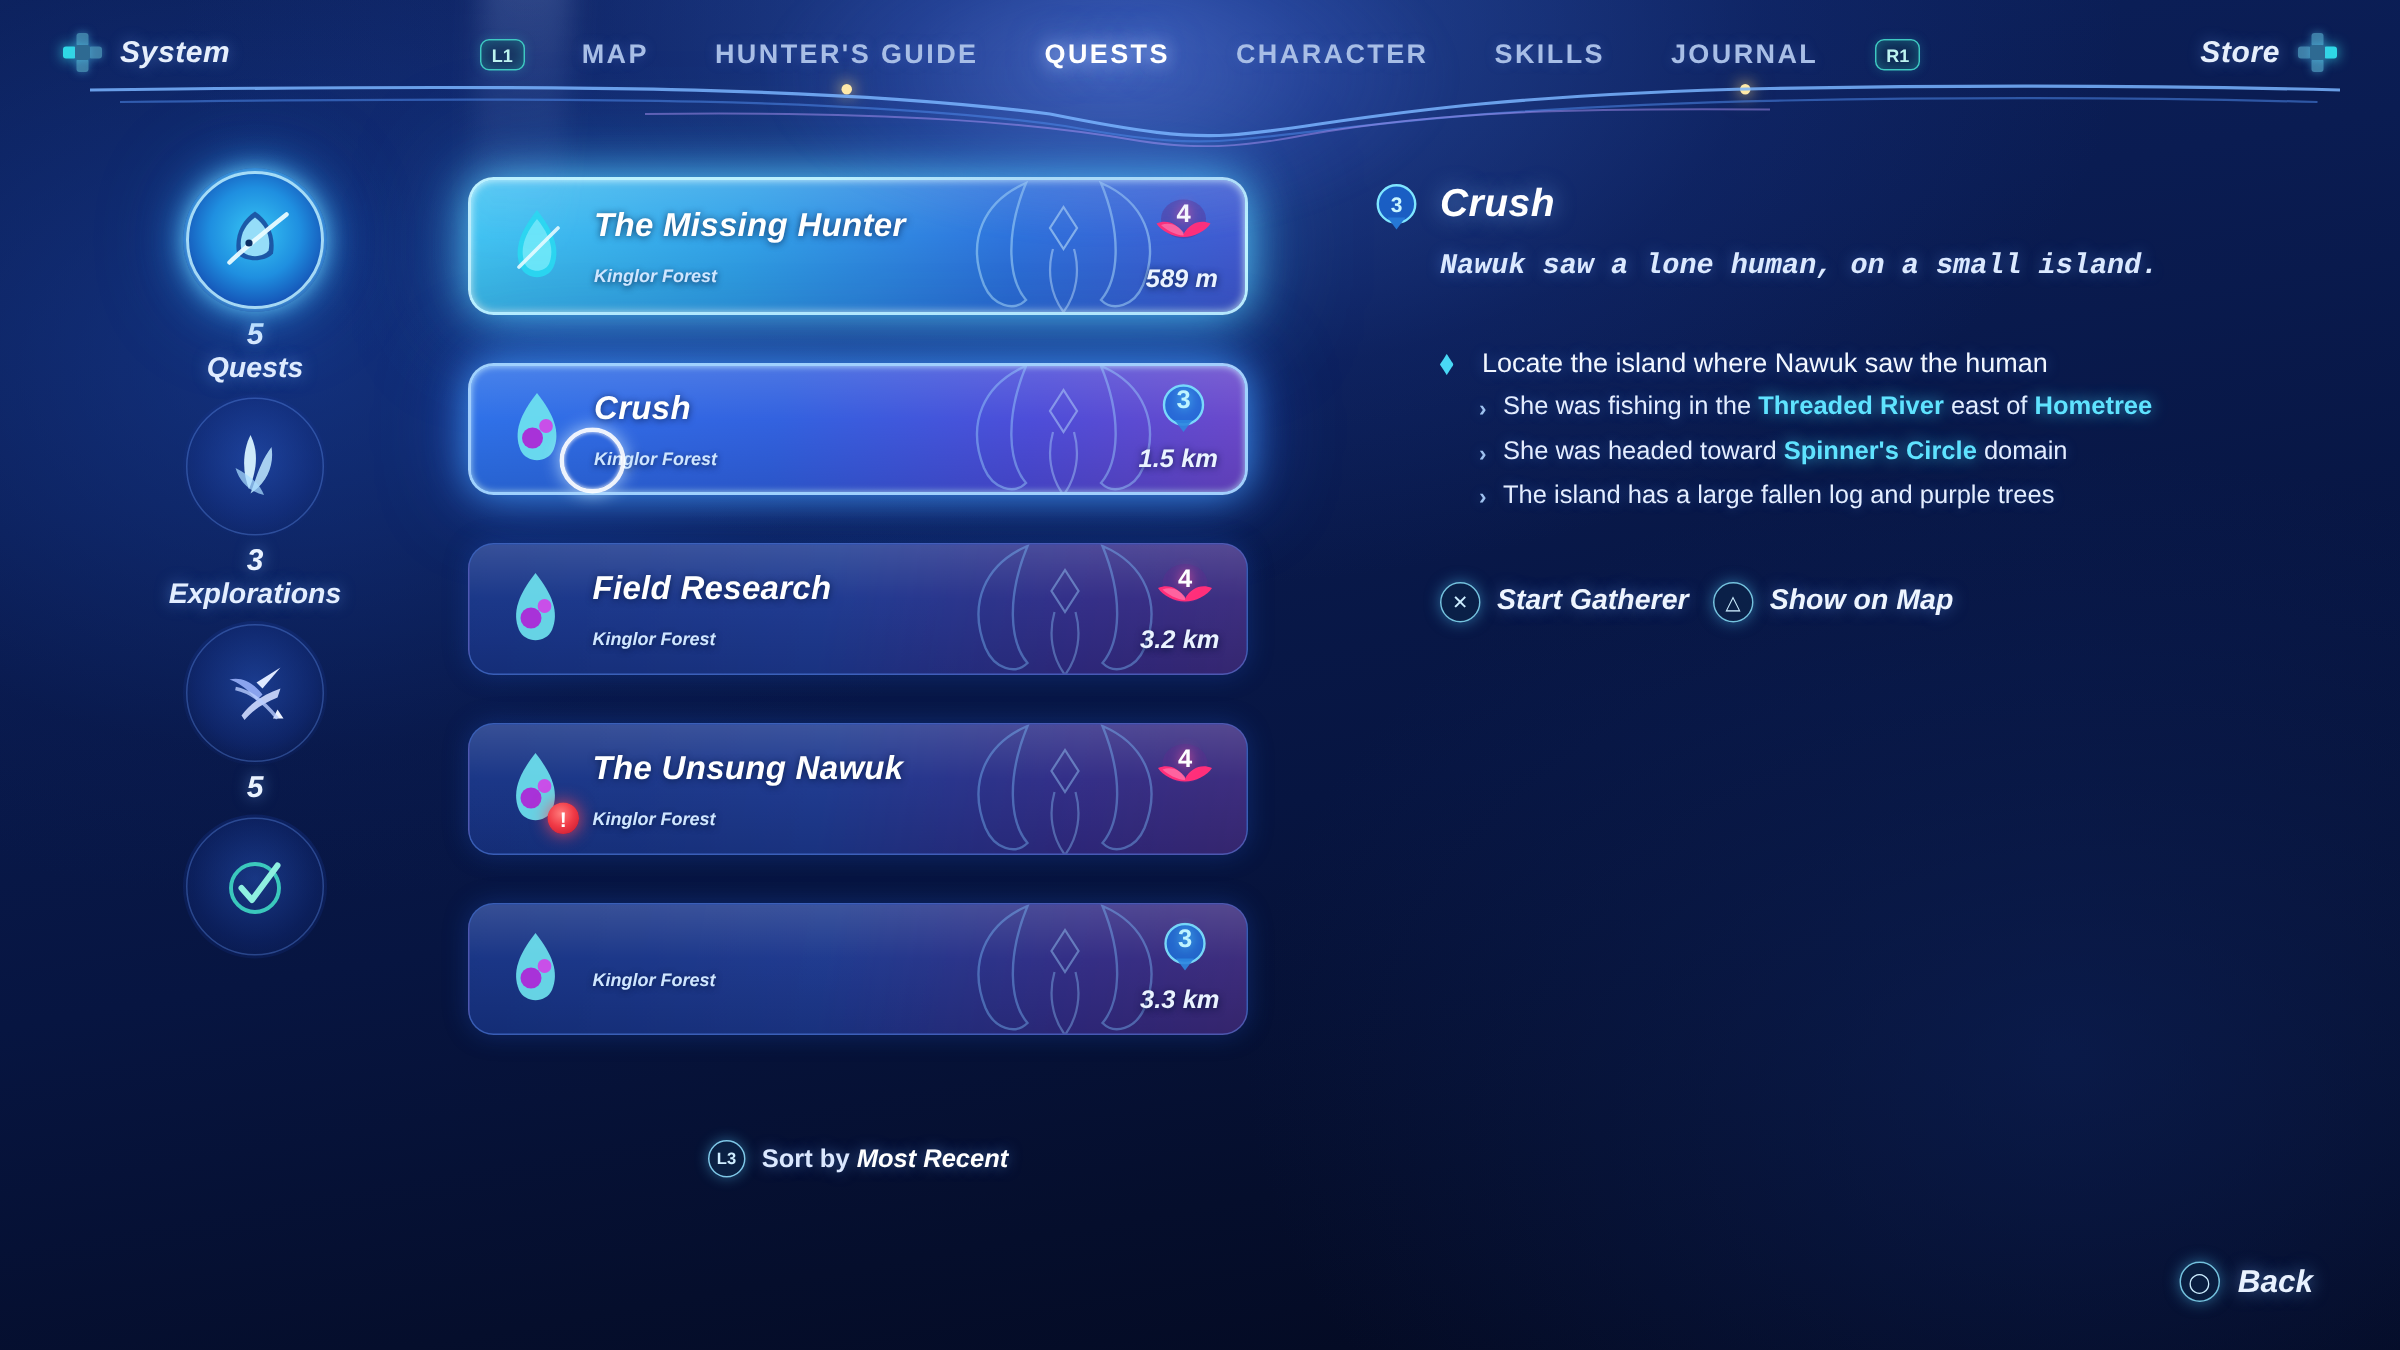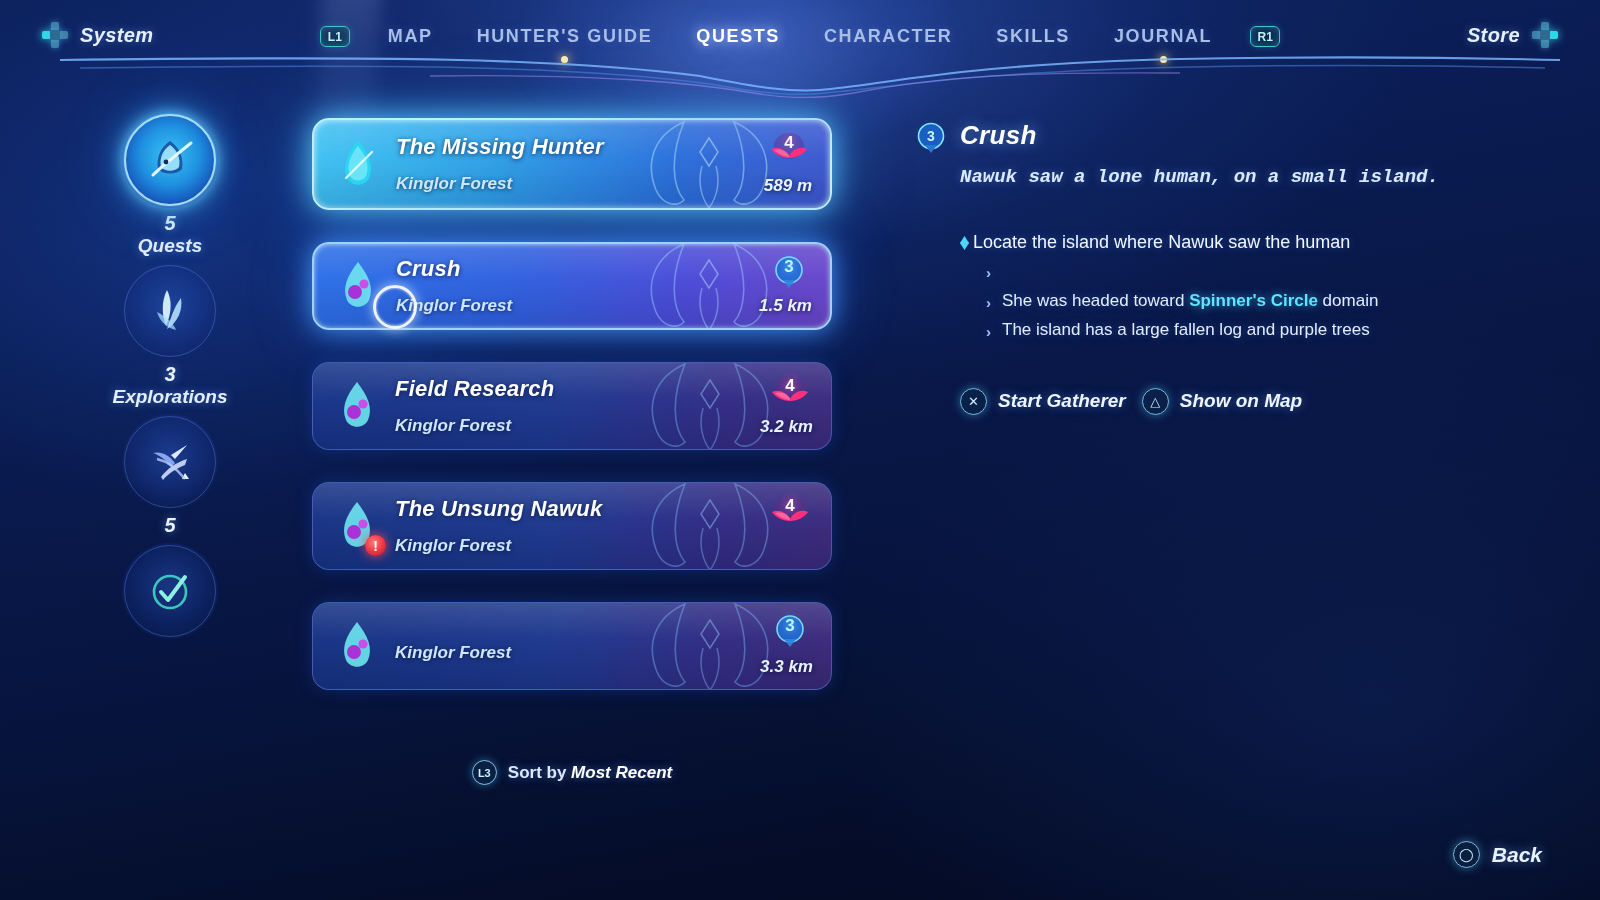--- a/index.html
+++ b/index.html
@@ -197,21 +197,21 @@
     display: flex; align-items: center; justify-content: center;
     font-size: 14px; font-weight: 800; color: #fff; line-height: 1;
   }
   .q-text { margin-left: 18px; flex: 1 1 auto; z-index: 2; }
   .q-title {
     font-size: 22px; font-weight: 700; font-style: italic; color: #ffffff;
     text-shadow: 0 1px 5px rgba(0,20,60,.75);
     letter-spacing: .2px;
   }
   .q-region {
-    font-size: 17px; font-weight: 600; font-style: italic;
+    font-size: 12px; font-weight: 600; font-style: italic;
     color: #cfe6ff; margin-top: 14px;
     text-shadow: 0 1px 4px rgba(0,20,60,.7);
   }
   .q-right {
     position: relative; z-index: 2;
     width: 96px; height: 100%; margin-right: 14px;
     display: flex; flex-direction: column; align-items: flex-end; justify-content: space-between;
     padding: 12px 4px 12px 0;
   }
   .q-dist {
@@ -261,21 +261,21 @@
     letter-spacing: .3px;
   }
   .d-sub {
     margin: 10px 0 0 44px;
     font-size: 19px; font-style: italic; font-weight: 600; color: #dbe9ff;
     text-shadow: 0 0 10px rgba(100,160,255,.45);
     font-family: Liberation Mono, monospace;
   }
   .obj-list { margin: 44px 0 0 44px; }
   .obj-main {
-    position: relative; display: flex; align-items: flex-start; gap: 4px;
+    position: relative; display: flex; align-items: flex-start; gap: 19px;
     font-size: 18px; color: #f2f7ff; font-weight: 500;
     text-shadow: 0 0 9px rgba(90,150,255,.4);
   }
   .diamond {
     width: 9px; height: 14px; margin-top: 4px; flex: 0 0 auto;
     background: #49d8f5;
     clip-path: polygon(50% 0, 100% 50%, 50% 100%, 0 50%);
     box-shadow: 0 0 9px rgba(70,215,245,.9);
   }
   .obj-sub {
@@ -621,20 +621,21 @@
     <div class="d-sub">Nawuk saw a lone human, on a small island.</div>
 
     <div class="obj-list">
       <div class="obj-main">
         <span class="diamond"></span>
         <span>Locate the island where Nawuk saw the human</span>
       </div>
 
       <div class="obj-sub">
         <span class="chev">›</span>
+        <span><span>She was fishing in the </span><b>Threaded River</b><span> east of </span><b>Hometree</b></span>
       </div>
 
       <div class="obj-sub">
         <span class="chev">›</span>
         <span><span>She was headed toward </span><b>Spinner's Circle</b><span> domain</span></span>
       </div>
 
       <div class="obj-sub">
         <span class="chev">›</span>
         <span>The island has a large fallen log and purple trees</span>

